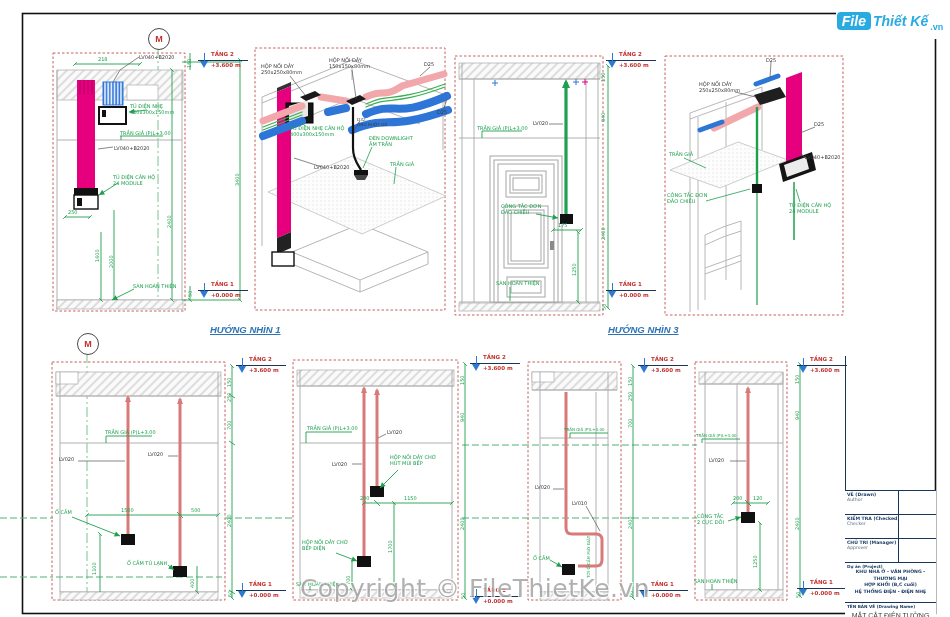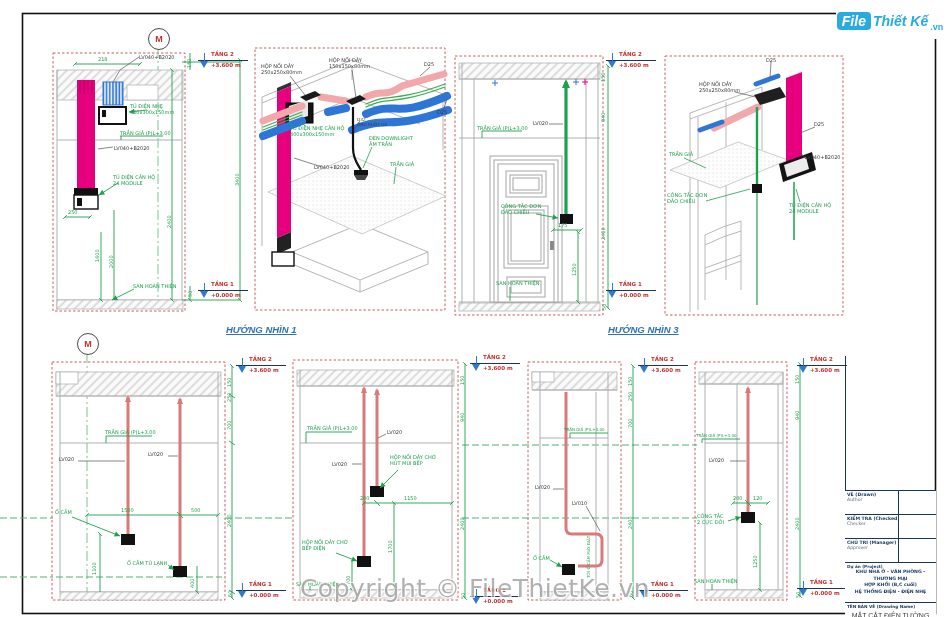--- a/index.html
+++ b/index.html
@@ -292,21 +292,21 @@
   </g>
 </svg>
 
 <div class="gridbubble" style="left:148px;top:28px;">
       <span>M</span>
     </div>
 <div class="gridbubble" style="left:77px;top:333px;">
       <span>M</span>
     </div>
 
-<div class="view-title" style="left:226px;top:324px;">HƯỚNG NHÌN 1</div>
+<div class="view-title" style="left:210px;top:324px;">HƯỚNG NHÌN 1</div>
 <div class="view-title" style="left:608px;top:324px;">HƯỚNG NHÌN 3</div>
 
 <div id="logo">
   <span class="logo-file">File</span>
   <span class="logo-rest">Thiết Kế</span>
   <span class="logo-vn">.vn</span>
 </div>
 
 <div id="watermark">Copyright © FileThietKe.vn</div>
 

